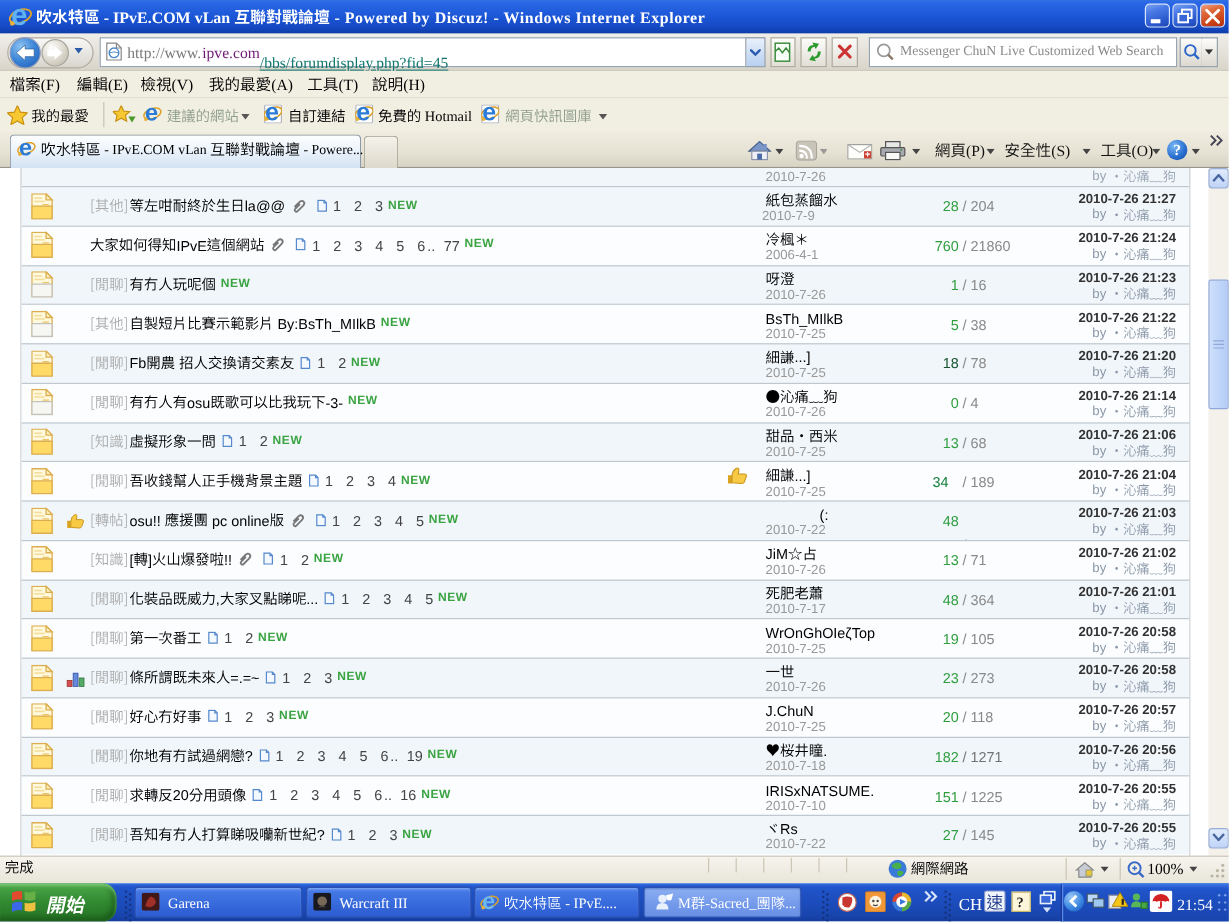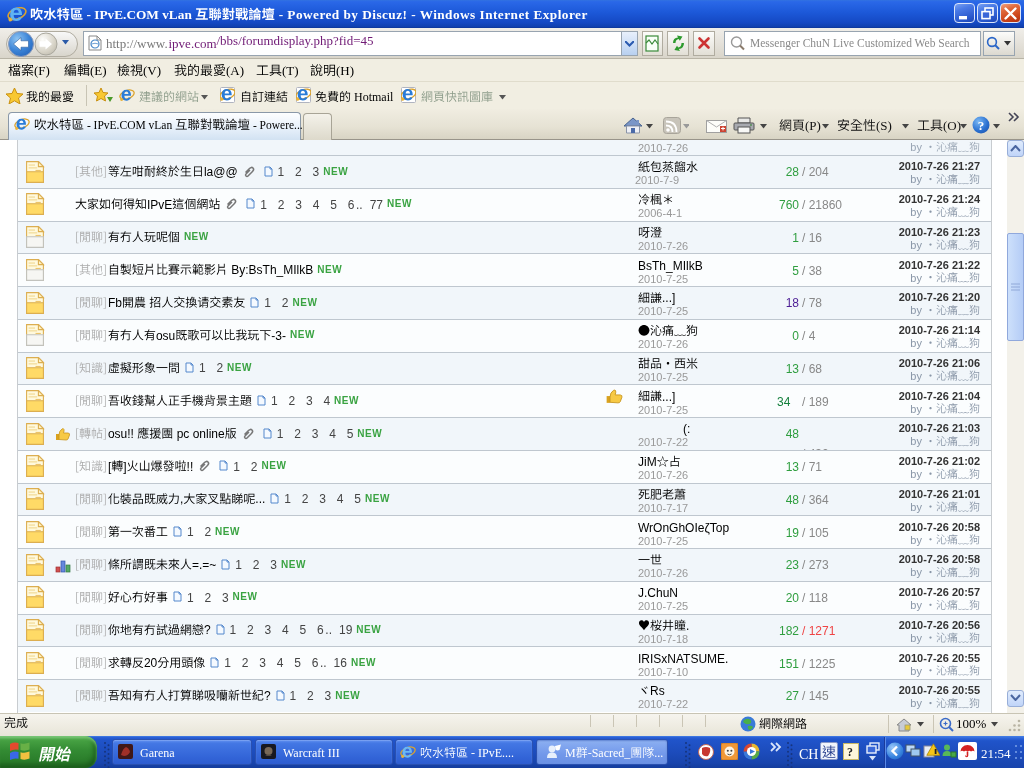--- a/index.html
+++ b/index.html
@@ -50,21 +50,21 @@
   </svg>
 <div style="left:83px;top:31px;width:554px;height:25px;background:#fff;border:1px solid #98a4b0;box-sizing:border-box"></div>
 <svg style="left:88px;top:35px" width="14" height="16" viewBox="0 0 14 16">
     <path d="M1 1 H9 L13 5 V15 H1 Z" fill="#fff" stroke="#888" stroke-width="1"></path>
     <path d="M9 1 V5 H13" fill="none" stroke="#888" stroke-width="1"></path>
     <ellipse cx="7" cy="9" rx="4" ry="4" fill="none" stroke="#4a88c8" stroke-width="1.2"></ellipse>
     <path d="M3.5 9 Q7 7.5 10.5 9" fill="none" stroke="#4a88c8" stroke-width="0.8"></path>
   </svg>
 <span style="left:106.0px;top:36.4px;font:normal 13px 'Liberation Serif';color:#7a7a7a;">http://www.</span>
 <span style="left:168.5px;top:36.4px;font:normal 13px 'Liberation Serif';color:#701a75;">ipve.com</span>
-<span style="left:216.5px;top:33px;font:normal 13px 'Liberation Serif';color:#701a75;">/bbs/forumdisplay.php?fid=45</span>
+<span style="left:216.5px;top:45px;font:normal 13px 'Liberation Serif';color:#0f766e;text-decoration:underline;">/bbs/forumdisplay.php?fid=45</span>
 <div style="left:621px;top:31px;width:17px;height:25px;background:linear-gradient(180deg,#e8f0fc,#b8d0f0);border:1px solid #98a4b0;box-sizing:border-box"></div>
 <svg style="left:625px;top:41px" width="9" height="6" viewBox="0 0 9 6">
     <path d="M0 0 L4.5 4.5 L9 0" fill="none" stroke="#2a5ab0" stroke-width="2"></path>
   </svg>
 <div style="left:642px;top:31px;width:21px;height:25px;background:linear-gradient(180deg,#fcfcfa,#e2dfd6);border:1px solid #b0aca0;box-sizing:border-box"></div>
 <svg style="left:645px;top:35px" width="15" height="17" viewBox="0 0 15 17">
     <rect x="1" y="1" width="12" height="15" fill="#f8fff8" stroke="#3a8a3a" stroke-width="1.2"></rect>
     <path d="M1 8 L4 5 L7 9 L10 5 L13 9" fill="none" stroke="#3a8a3a" stroke-width="1.2"></path>
   </svg>
 <div style="left:667px;top:31px;width:22px;height:25px;background:linear-gradient(180deg,#fcfcfa,#e2dfd6);border:1px solid #b0aca0;box-sizing:border-box"></div>
@@ -322,21 +322,21 @@
 <span style="left:145.9px;top:295.8px;font:normal 12px 'Liberation Sans';color:#000;"> </span>
 <svg style="left:250.282px;top:296.7px" width="9" height="11" viewBox="0 0 9 11">
     <path d="M1 1 H6 L8 3 V10 H1 Z" fill="#f4f9ff" stroke="#5588cc" stroke-width="1"></path>
     <path d="M6 1 L6 3 L8 3" fill="none" stroke="#5588cc" stroke-width="1"></path>
   </svg>
 <span style="left:264.3px;top:295.8px;font:normal 12px 'Liberation Sans';color:#444;">1</span>
 <span style="left:281.8px;top:295.8px;font:normal 12px 'Liberation Sans';color:#444;">2</span>
 <span style="left:292.5px;top:296.6px;font:bold 10px 'Liberation Sans';color:#3aa342;letter-spacing:0.5px;">NEW</span>
 <span style="left:662.0px;top:291.3px;font:normal 12px 'Liberation Sans';color:#000;">...]</span>
 <span style="left:638.0px;top:305.2px;font:normal 11px 'Liberation Sans';color:#999;">2010-7-25</span>
-<span style="left:785.7px;top:296.3px;font:normal 12px 'Liberation Sans';color:#4c1d95;">18</span>
+<span style="left:785.7px;top:296.3px;font:normal 12px 'Liberation Sans';color:#14532d;">18</span>
 <span style="left:802.0px;top:296.3px;font:normal 12px 'Liberation Sans';color:#888;">/ 78</span>
 <span style="left:898.7px;top:291.2px;font:bold 11px 'Liberation Sans';color:#333;">2010-7-26 21:20</span>
 <span style="left:910.3px;top:304.2px;font:normal 11px 'Liberation Sans';color:#8a97a8;">by </span>
 <div style="left:18px;top:318.95px;width:973px;height:32.75px;background:#fbfdfe;border-top:1px solid #bfc7cf;box-sizing:border-box"></div>
 <svg style="left:26px;top:324.45px" width="19" height="22" viewBox="0 0 19 22">
     <path d="M0.6 0.6 H12.4 L17.4 5.6 V21.4 H0.6 Z" fill="#fff9dd" stroke="#dcae50" stroke-width="1.1"></path>
     <rect x="2.6" y="3.4" width="6.4" height="1.3" fill="#f3dd9b"></rect>
     <rect x="2.6" y="6.2" width="8.6" height="1.3" fill="#f3dd9b"></rect>
     <path d="M9.5 8.9 H14.8 V10 H9.5 Z" fill="#ecc46a"></path>
     <path d="M0.6 10.7 H17.4 V21.4 H0.6 Z" fill="#f6f6f3" stroke="#c2c2bd" stroke-width="1.1"></path>
@@ -579,21 +579,21 @@
 <span style="left:264.6px;top:623.3px;font:normal 12px 'Liberation Sans';color:#444;">3</span>
 <span style="left:282.1px;top:623.3px;font:normal 12px 'Liberation Sans';color:#444;">4</span>
 <span style="left:299.6px;top:623.3px;font:normal 12px 'Liberation Sans';color:#444;">5</span>
 <span style="left:317.1px;top:623.3px;font:normal 12px 'Liberation Sans';color:#444;">6</span>
 <span style="left:325.3px;top:623.3px;font:normal 12px 'Liberation Sans';color:#444;">..</span>
 <span style="left:339.0px;top:623.3px;font:normal 12px 'Liberation Sans';color:#444;">19</span>
 <span style="left:356.3px;top:624.2px;font:bold 10px 'Liberation Sans';color:#3aa342;letter-spacing:0.5px;">NEW</span>
 <span style="left:686.0px;top:618.8px;font:normal 12px 'Liberation Sans';color:#000;">.</span>
 <span style="left:638.0px;top:632.7px;font:normal 11px 'Liberation Sans';color:#999;">2010-7-18</span>
 <span style="left:779.0px;top:623.8px;font:normal 12px 'Liberation Sans';color:#2f9e3f;">182</span>
-<span style="left:802.0px;top:623.8px;font:normal 12px 'Liberation Sans';color:#ef4444;">/ 1271</span>
+<span style="left:802.0px;top:623.8px;font:normal 12px 'Liberation Sans';color:#737373;">/ 1271</span>
 <span style="left:898.7px;top:618.7px;font:bold 11px 'Liberation Sans';color:#333;">2010-7-26 20:56</span>
 <span style="left:910.3px;top:631.7px;font:normal 11px 'Liberation Sans';color:#8a97a8;">by </span>
 <div style="left:18px;top:646.45px;width:973px;height:32.75px;background:#fbfdfe;border-top:1px solid #bfc7cf;box-sizing:border-box"></div>
 <svg style="left:26px;top:651.95px" width="19" height="22" viewBox="0 0 19 22">
     <path d="M0.6 0.6 H12.4 L17.4 5.6 V21.4 H0.6 Z" fill="#fff9dd" stroke="#dcae50" stroke-width="1.1"></path>
     <rect x="2.6" y="3.4" width="6.4" height="1.3" fill="#f3dd9b"></rect>
     <rect x="2.6" y="6.2" width="8.6" height="1.3" fill="#f3dd9b"></rect>
     <path d="M9.5 8.9 H14.8 V10 H9.5 Z" fill="#ecc46a"></path>
     <path d="M0.6 10.7 H17.4 V21.4 H0.6 Z" fill="#ffda66" stroke="#dcae50" stroke-width="1.1"></path>
     <path d="M12.4 0.6 V5.6 H17.4 Z" fill="#fff3c4" stroke="#dcae50" stroke-width="1.1"></path>

